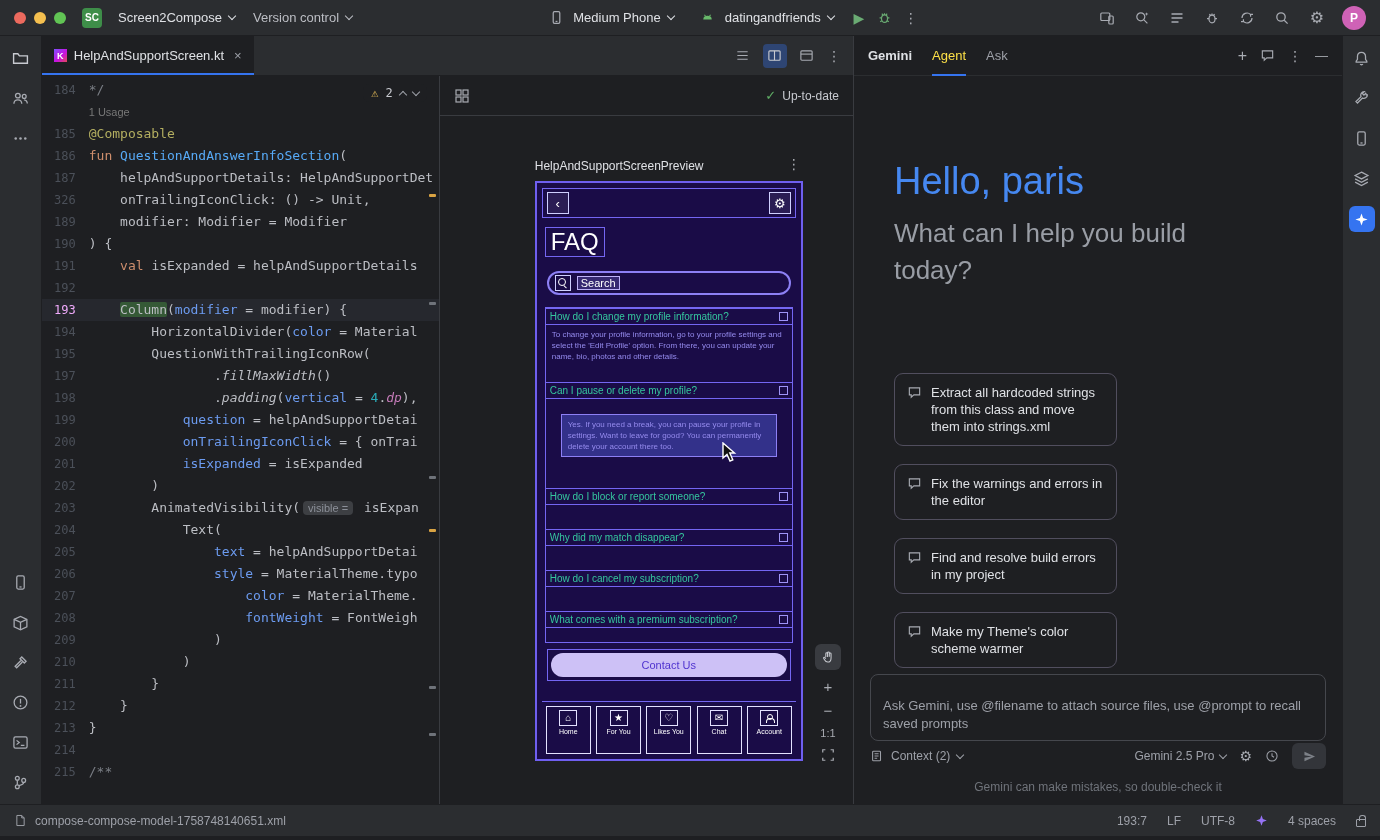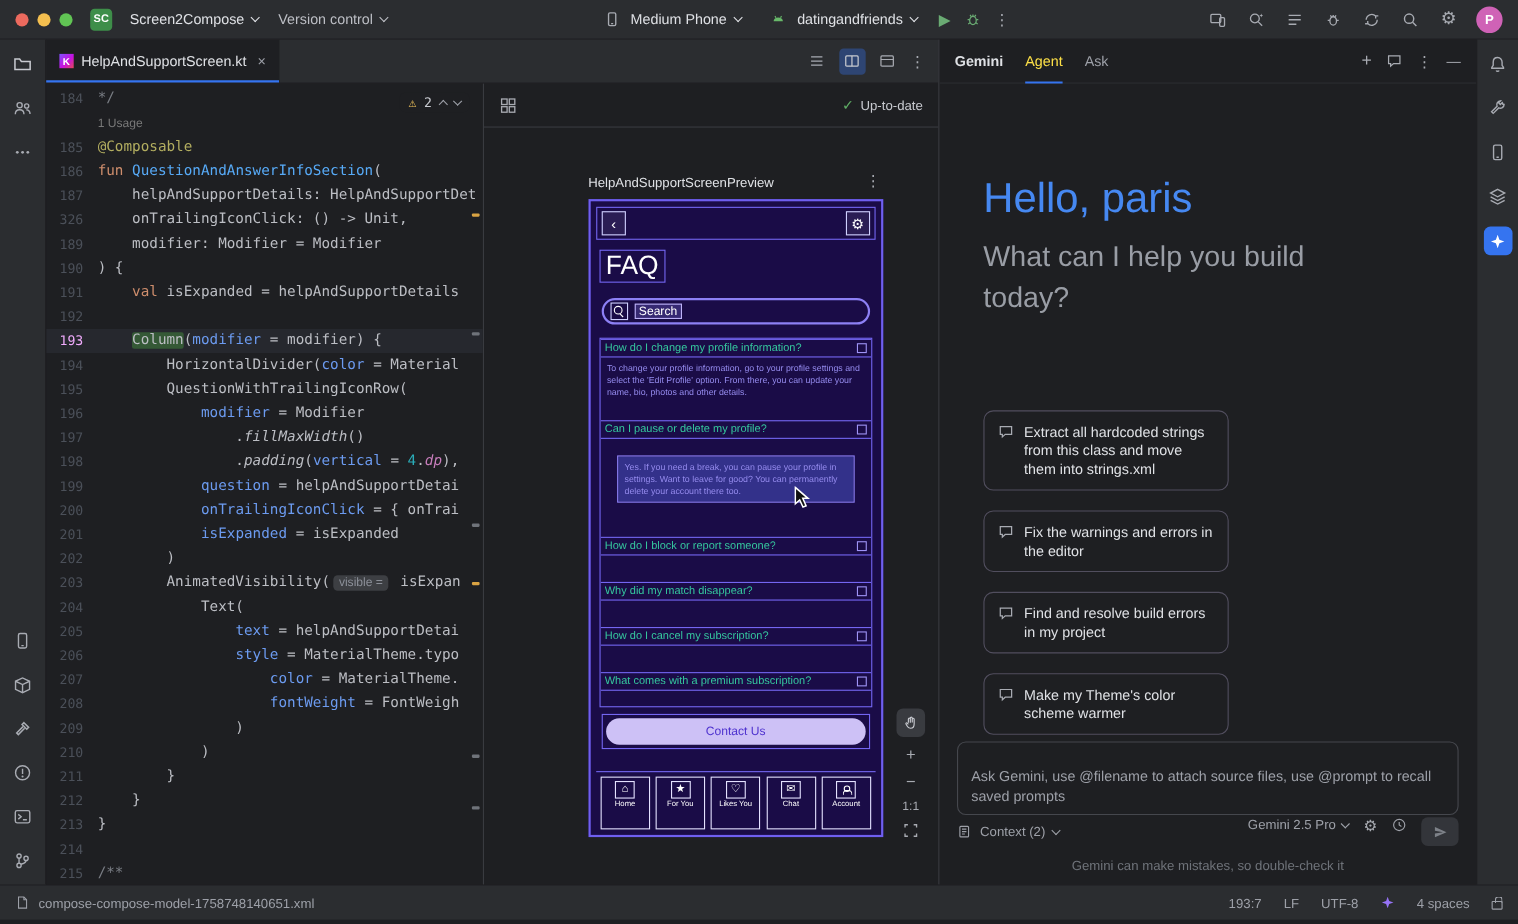--- a/index.html
+++ b/index.html
@@ -109,21 +109,21 @@
   .gem-tab.active{color:#fde047;box-shadow:inset 0 -2px 0 #3574f0}
   .gem-hicons{margin-left:auto;display:flex;gap:13px;align-items:center;color:#a8abb2}
   .gem-body{position:relative;flex:1;padding:0 40px}
   .gem-greet{margin-top:84px;font-size:38px;color:#4688f1}
   .gem-sub{margin-top:12px;font-size:26px;line-height:37px;color:#999da5;width:330px}
   .gem-cards{margin-top:84px}
   .gem-card{width:223px;border:1px solid #514e5e;border-radius:9px;padding:10px 12px;display:flex;gap:9px;margin-bottom:18px;font-size:13px;line-height:17px;color:#dfe1e5;align-items:flex-start}
   .gem-card svg{margin-top:1px;flex:none}
   .gem-input{position:absolute;left:16px;right:16px;bottom:63px;height:67px;border:1px solid #45474d;border-radius:8px;padding:22px 12px;font-size:13px;line-height:18px;color:#9da0a8}
   .gem-controls{position:absolute;left:16px;right:16px;bottom:34px;display:flex;align-items:center;gap:7px;color:#9da0a8;font-size:12px;height:28px}
-  .gem-right{margin-left:auto;display:flex;align-items:flex-start;gap:13px}
+  .gem-right{margin-left:auto;display:flex;align-items:center;gap:13px}
   .send-btn{width:34px;height:26px;border-radius:6px;background:#33353a;display:flex;align-items:center;justify-content:center}
   .gem-disclaimer{position:absolute;bottom:10px;left:0;right:0;text-align:center;font-size:12px;color:#6f737a}
 
   
   .statusbar{height:32px;background:#2b2d30;border-top:1px solid #1e1f22;display:flex;align-items:center;padding:0 14px;color:#9da0a8;font-size:12px}
   .sb-left{display:flex;gap:8px;align-items:center}
   .sb-right{margin-left:auto;display:flex;gap:20px;align-items:center}
   .lock{position:relative;width:10px;height:8px;border:1.2px solid #9da0a8;border-radius:1px;margin-top:4px}
   .lock:before{content:"";position:absolute;top:-5px;left:1.6px;width:5px;height:5px;border:1.2px solid #9da0a8;border-bottom:none;border-radius:3px 3px 0 0}
   .cursor{position:absolute;left:722px;top:442px;z-index:60}
@@ -323,21 +323,20 @@
             <div class="cl"><span class="ln">186</span><span class="ct"><span class="tk-kw">fun </span><span class="tk-fn">QuestionAndAnswerInfoSection</span><span>(</span></span></div>
             <div class="cl"><span class="ln">187</span><span class="ct"><span>    helpAndSupportDetails: HelpAndSupportDet</span></span></div>
             <div class="cl"><span class="ln">326</span><span class="ct"><span>    onTrailingIconClick: () -&gt; Unit,</span></span></div>
             <div class="cl"><span class="ln">189</span><span class="ct"><span>    modifier: Modifier = Modifier</span></span></div>
             <div class="cl"><span class="ln">190</span><span class="ct"><span>) {</span></span></div>
             <div class="cl"><span class="ln">191</span><span class="ct"><span>    </span><span class="tk-kw">val </span><span>isExpanded = helpAndSupportDetails</span></span></div>
             <div class="cl"><span class="ln">192</span><span class="ct"></span></div>
             <div class="cl cur"><span class="ln">193</span><span class="ct"><span>    </span><span class="tk-hl">Column</span><span>(</span><span class="tk-prop">modifier</span><span> = modifier) {</span></span></div>
             <div class="cl"><span class="ln">194</span><span class="ct"><span>        HorizontalDivider(</span><span class="tk-prop">color</span><span> = Material</span></span></div>
             <div class="cl"><span class="ln">195</span><span class="ct"><span>        QuestionWithTrailingIconRow(</span></span></div>
-            <div class="cl"><span class="ln">196</span><span class="ct"><span>            </span><span class="tk-prop">modifier</span><span> = Modifier</span></span></div>
             <div class="cl"><span class="ln">197</span><span class="ct"><span>                .</span><span class="tk-ext">fillMaxWidth</span><span>()</span></span></div>
             <div class="cl"><span class="ln">198</span><span class="ct"><span>                .</span><span class="tk-ext">padding</span><span>(</span><span class="tk-prop">vertical</span><span> = </span><span class="tk-num">4</span><span>.</span><span class="tk-extp">dp</span><span>),</span></span></div>
             <div class="cl"><span class="ln">199</span><span class="ct"><span>            </span><span class="tk-prop">question</span><span> = helpAndSupportDetai</span></span></div>
             <div class="cl"><span class="ln">200</span><span class="ct"><span>            </span><span class="tk-prop">onTrailingIconClick</span><span> = { onTrai</span></span></div>
             <div class="cl"><span class="ln">201</span><span class="ct"><span>            </span><span class="tk-prop">isExpanded</span><span> = isExpanded</span></span></div>
             <div class="cl"><span class="ln">202</span><span class="ct"><span>        )</span></span></div>
             <div class="cl"><span class="ln">203</span><span class="ct"><span>        AnimatedVisibility(</span><span class="tk-inlay">visible =</span><span> isExpan</span></span></div>
             <div class="cl"><span class="ln">204</span><span class="ct"><span>            Text(</span></span></div>
             <div class="cl"><span class="ln">205</span><span class="ct"><span>                </span><span class="tk-prop">text</span><span> = helpAndSupportDetai</span></span></div>
             <div class="cl"><span class="ln">206</span><span class="ct"><span>                </span><span class="tk-prop">style</span><span> = MaterialTheme.typo</span></span></div>

